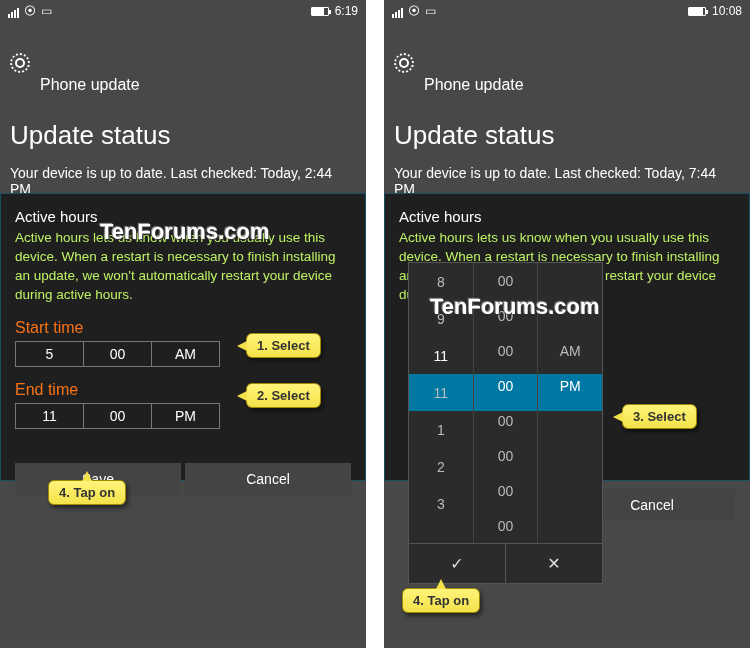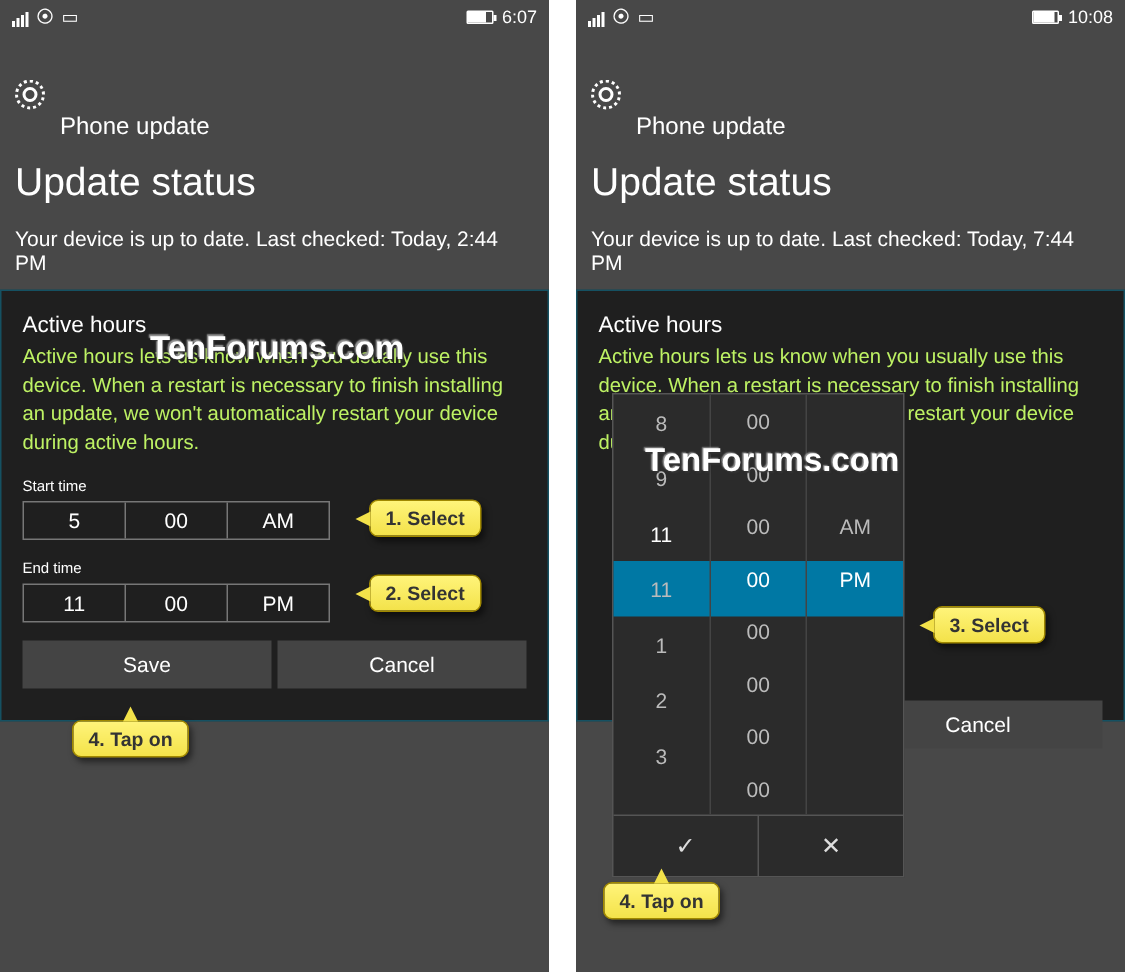--- a/index.html
+++ b/index.html
@@ -18,34 +18,34 @@
   .wifi,.msg{font-size:12px;}
   .statusbar .right{display:flex;gap:6px;align-items:center;}
   .batt{width:18px;height:9px;border:1px solid #fff;border-radius:1px;position:relative;}
   .batt::after{content:"";position:absolute;right:-3px;top:2px;width:2px;height:4px;background:#fff;}
   .batt .fill{height:100%;background:#fff;}
   .header{display:flex;align-items:center;gap:10px;padding:10px;color:#fff;}
   .gear{width:20px;height:20px;border:2px dotted #fff;border-radius:50%;display:flex;align-items:center;justify-content:center;}
   .gear::before{content:"";width:6px;height:6px;border:2px solid #fff;border-radius:50%;}
   .header-title{font-size:16px;font-weight:400;margin-top:44px;}
   .content{padding:0 10px;color:#fff;}
-  h2.status{font-weight:300;font-size:26px;margin-top:2px;margin-bottom:14px;}
+  h2.status{font-weight:300;font-size:26px;margin-top:16px;margin-bottom:14px;}
   .status-text{font-size:14px;font-weight:400;margin-bottom:22px;}
   .check-btn{display:inline-block;background:#7dd3fc;border:1px solid #888;padding:6px 14px;font-size:14px;color:#222;}
   
   .panel{position:absolute;left:0;right:0;background:#1f1f1f;color:#fff;padding:14px;border:1px solid rgba(0,198,255,0.3);}
   .panel-left{top:193px;height:288px;}
   .panel-right{top:193px;height:288px;}
   .panel h3{font-size:15px;font-weight:400;margin-bottom:4px;}
   .panel p{font-size:13.5px;line-height:1.4;color:#bef264;}
-  .lbl{font-size:10px;margin-top:14px;margin-bottom:4px;color:#ffffff;}
+  .lbl{font-size:16px;margin-top:14px;margin-bottom:4px;color:#f97316;}
   .timebox{display:flex;border:1px solid #777;width:205px;height:26px;}
   .timebox>div{flex:1;display:flex;align-items:center;justify-content:center;font-size:14px;border-right:1px solid #777;}
   .timebox>div:last-child{border-right:none;}
-  .btnrow{display:flex;gap:4px;margin-top:12px;}
+  .btnrow{display:flex;gap:4px;margin-top:34px;}
   .btn{flex:1;background:#444;color:#fff;border:none;text-align:center;padding:8px 0;font-size:14px;cursor:pointer;}
   
   .picker-overlay{position:absolute;top:262px;left:24px;width:195px;background:#2b2b2b;border:1px solid #555;}
   .picker-cols{display:flex;height:280px;overflow:hidden;}
   .col{flex:1;display:flex;flex-direction:column;align-items:center;justify-content:flex-start;color:#bbb;font-size:14px;border-right:1px solid #444;position:relative;}
   .col:last-child{border-right:none;}
   .col .cell{height:37px;display:flex;align-items:center;justify-content:center;width:100%;}
   .picker-sel{position:absolute;top:111px;left:0;right:0;height:37px;background:#0078a4;}
   .col .cell.sel{color:#fff;}
   .picker-btns{display:flex;border-top:1px solid #555;}
@@ -77,21 +77,21 @@
               <span></span>
               <span></span>
             </div>
           <span class="wifi">⦿</span>
           <span class="msg">▭</span>
         </div>
         <div class="right">
           <div class="batt">
               <div class="fill" style="width:80%"></div>
             </div>
-          <span>6:07</span>
+          <span>6:19</span>
         </div>
       </div>
       <div class="header">
         <div class="gear"></div>
         <div class="header-title">Phone update</div>
       </div>
       <div class="content">
         <h2 class="status">Update status</h2>
         <div class="status-text">Your device is up to date. Last checked: Today, 2:44 PM</div>
         <div class="check-btn">Check for upd...</div>

